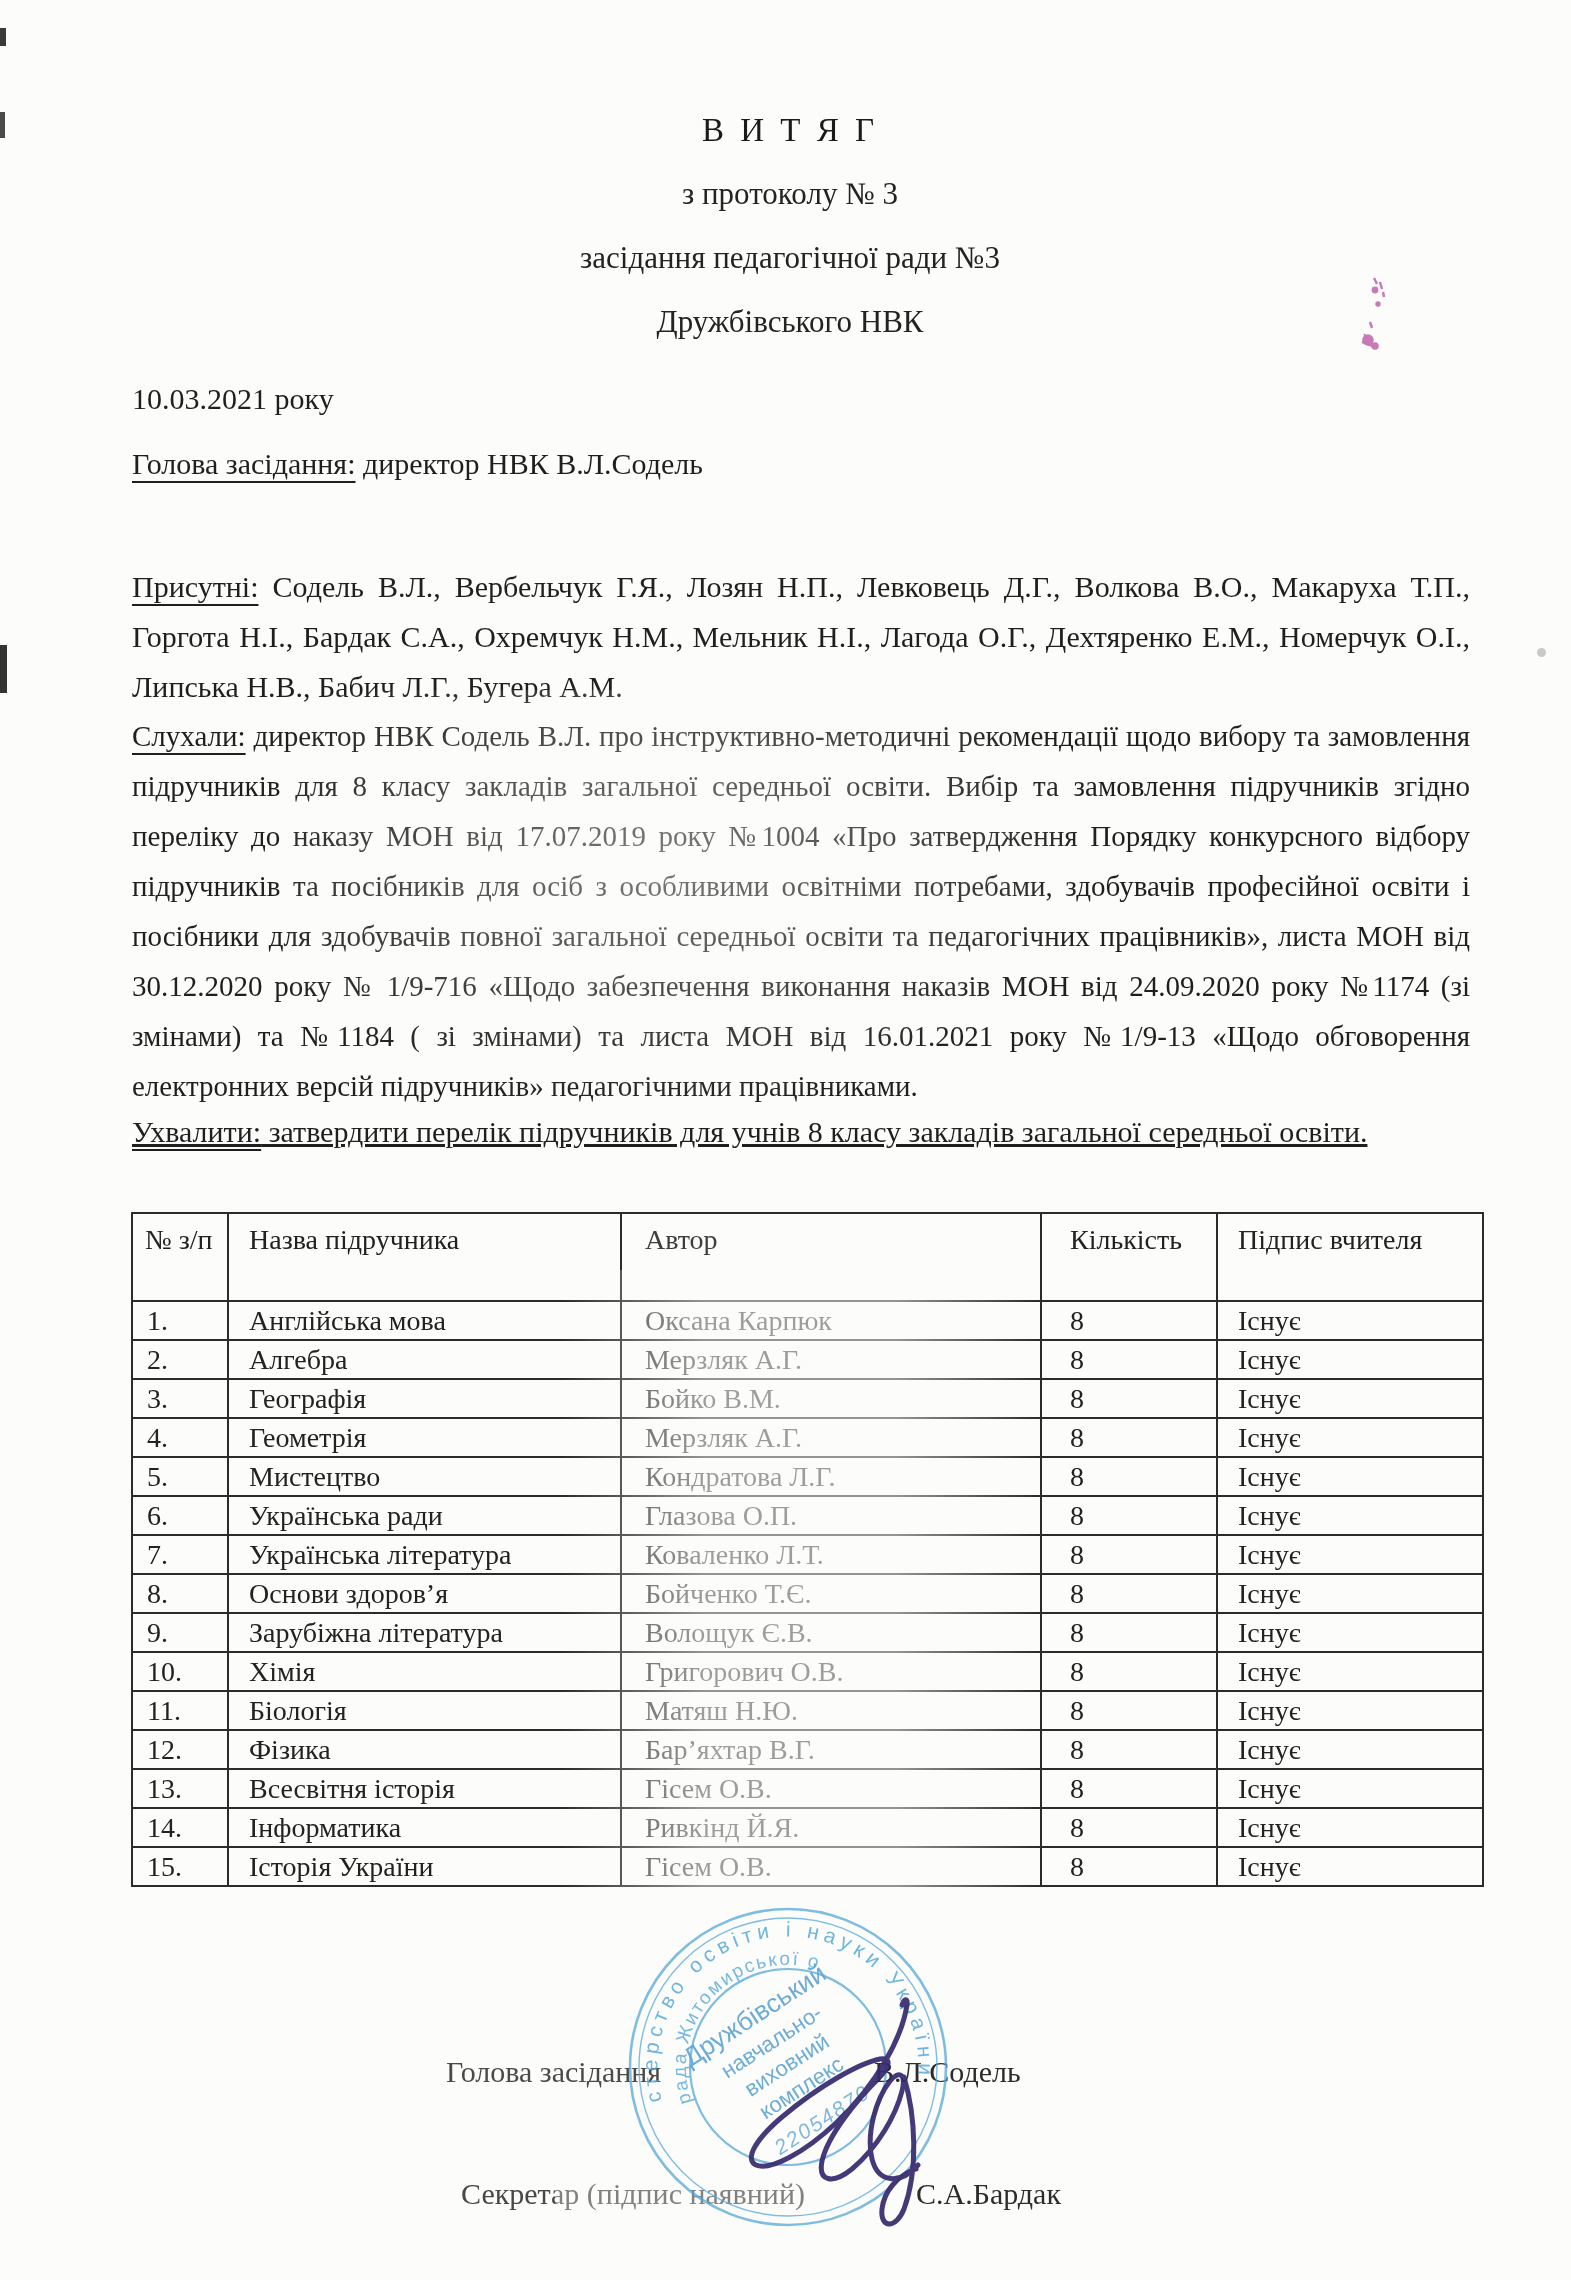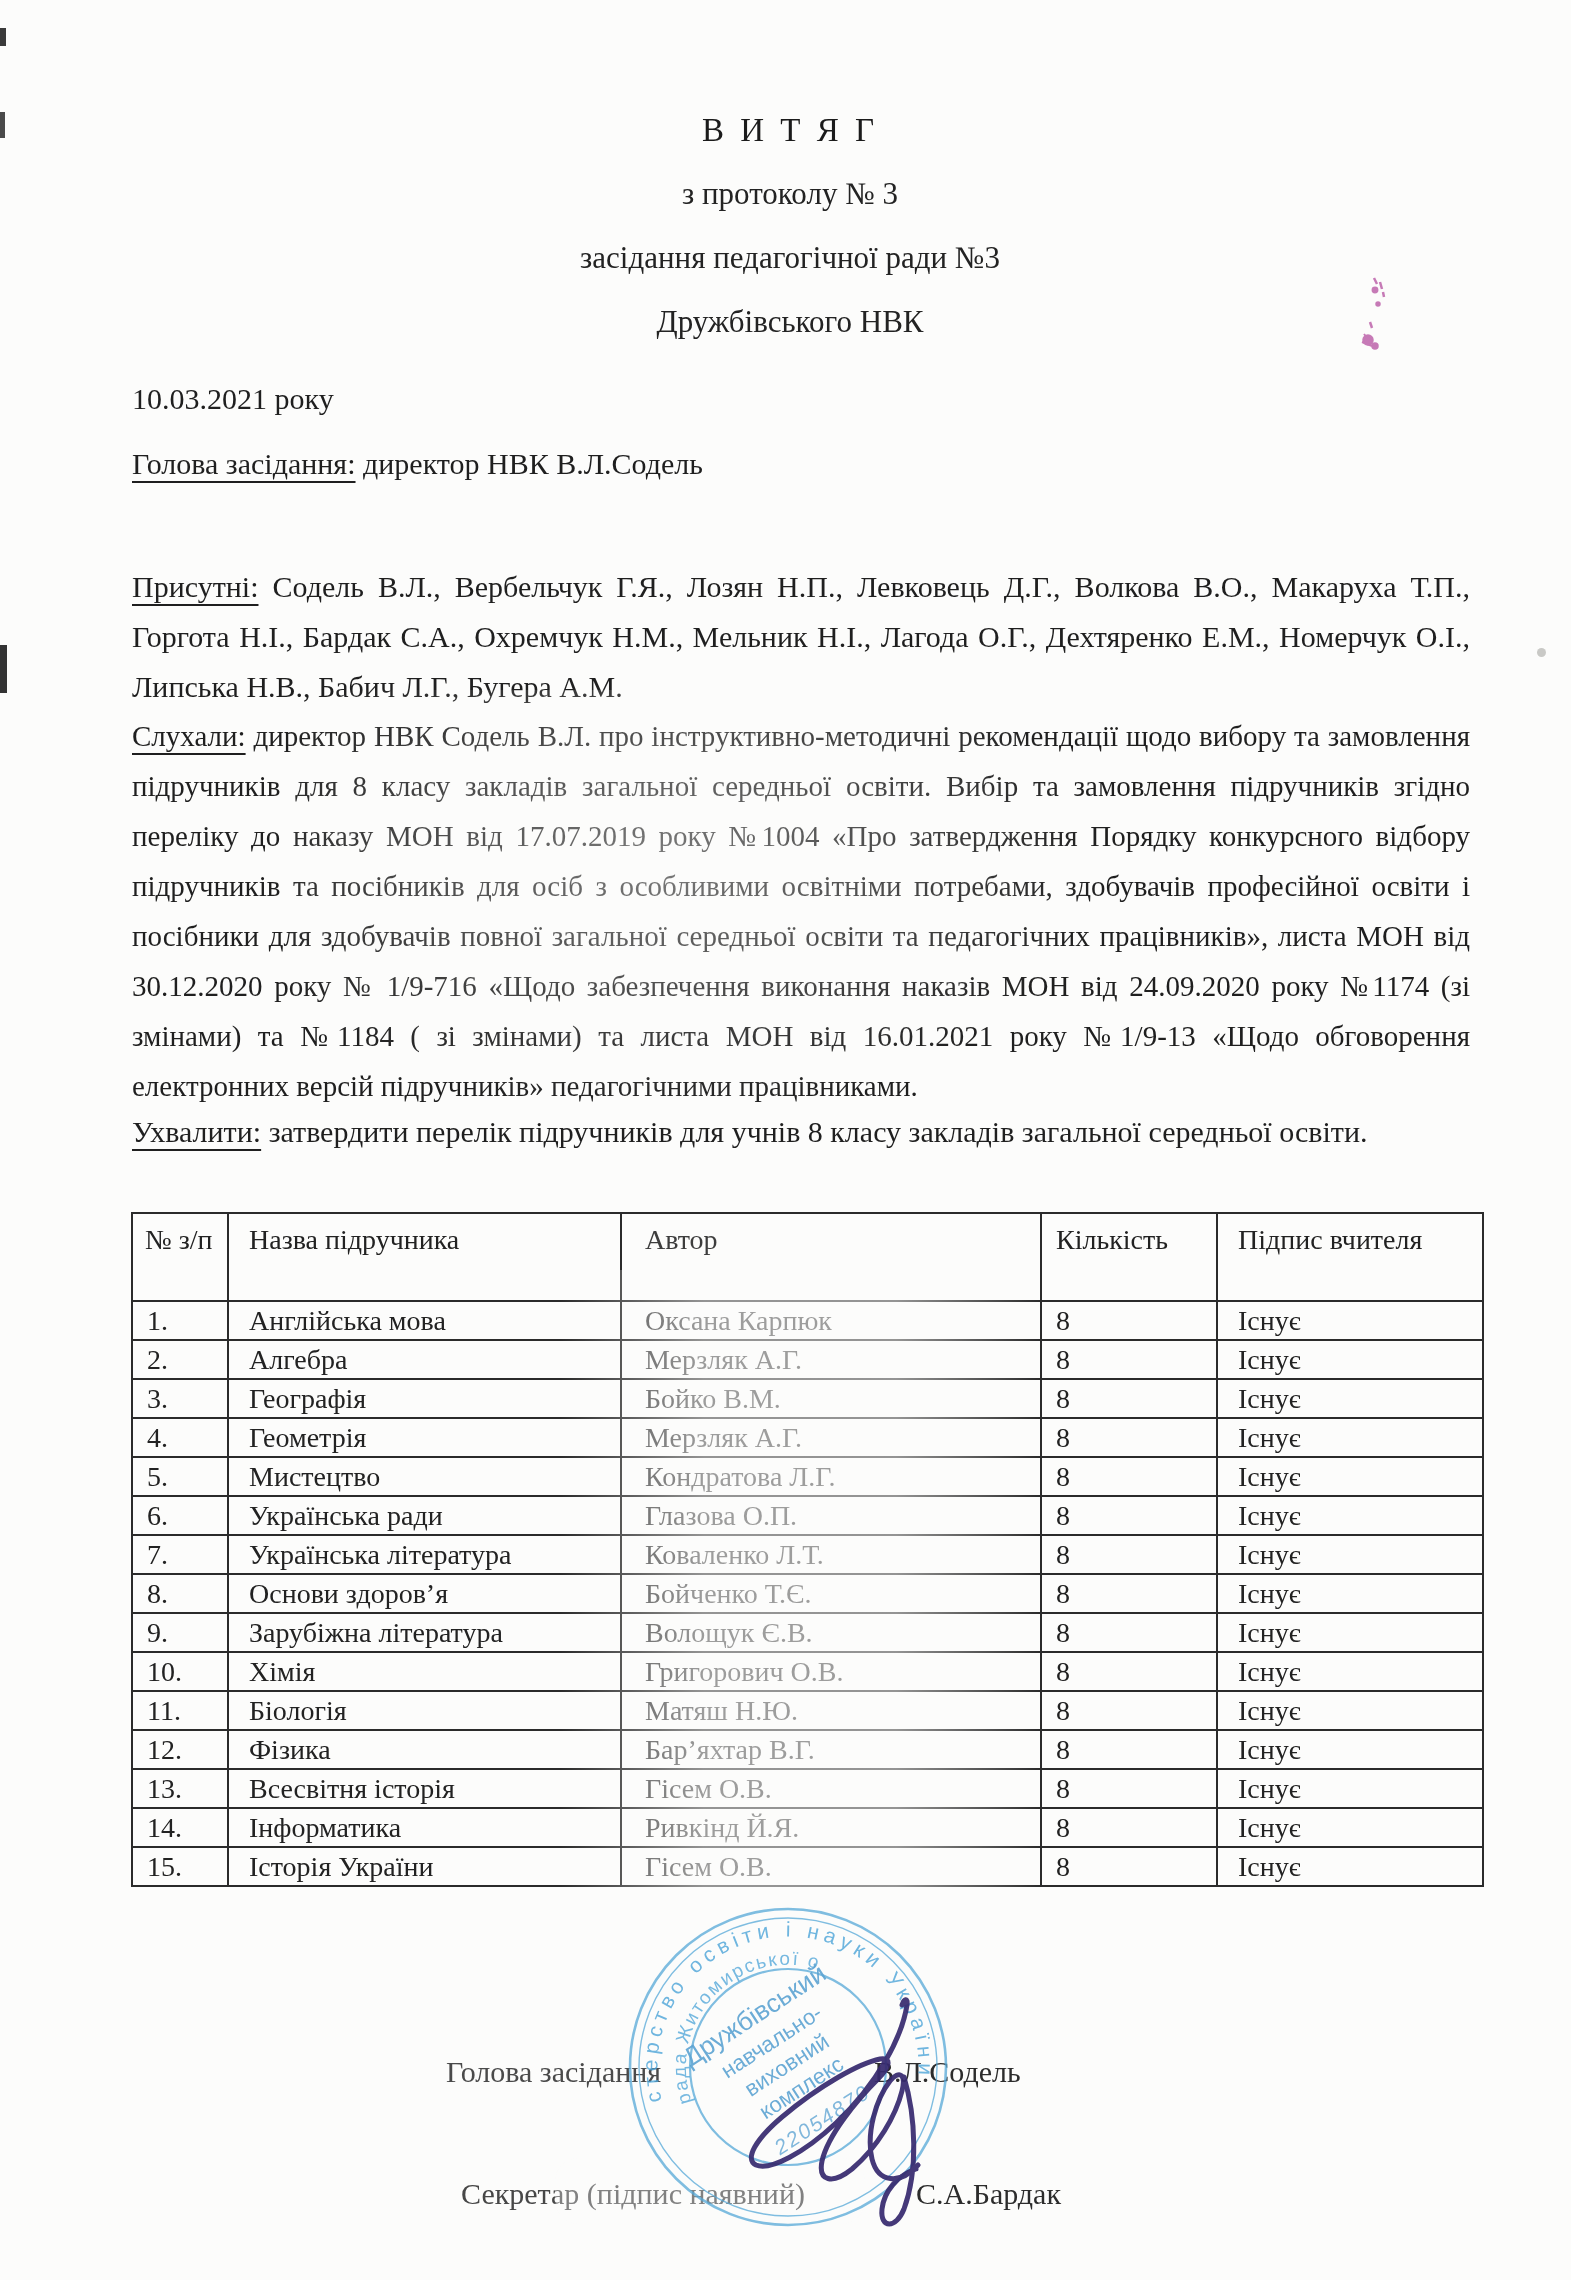--- a/index.html
+++ b/index.html
@@ -19,36 +19,36 @@
 
   
   .para { position:absolute; left:128px; width:1338px; font-size:30px; line-height:50px; margin:4px; }
   .para.just { text-align:justify; }
   .lbl { text-decoration:underline; text-underline-offset:7px; text-decoration-thickness:2px; }
   .p-date  { top:370px; }
   .p-chair { top:435px; }
   .p-secr  { top:498px; }
   .p-pres  { top:558px; }
   .p-heard { top:707px; font-size:29px; }
-  .p-resol { top:1103px; }
+  .p-resol { top:1103px;text-decoration:underline; }
 
   
   table.books {
     position:absolute; left:131px; top:1212px; z-index:1;
     border-collapse:collapse; table-layout:fixed; width:1351px;
     font-size:28px; color:#222;
   }
   table.books, table.books th, table.books td { border:2.4px solid #2b2b2b; }
   table.books { border-width:2.8px; }
   th { font-weight:normal; text-align:left; vertical-align:top; height:78px; padding:8px 8px 0 16px; line-height:36px; }
   td { height:37px; line-height:37px; padding:0; white-space:nowrap; overflow:hidden; }
   .c-num    { width:96px;  padding-left:14px; }
   .c-title  { width:393px; padding-left:20px; }
   .c-author { width:420px; padding-left:23px; color:#3d3d3d; }
-  .c-qty    { width:176px; padding-left:14px; }
+  .c-qty    { width:176px; padding-left:28px; }
   .c-sign   { width:266px; padding-left:20px; }
   th.c-num { padding-left:12px; }
 
   
   .sig-line { position:absolute; font-size:30px; line-height:40px; color:#2c2c2c; }
   .sig-chair-label { left:446px; top:2052px; color:#4a4a4a; }
   .sig-chair-name  { left:874px; top:2052px; }
   .sig-secr-label  { left:461px; top:2174px; color:#474747; }
   .sig-secr-name   { left:916px; top:2174px; }
 

